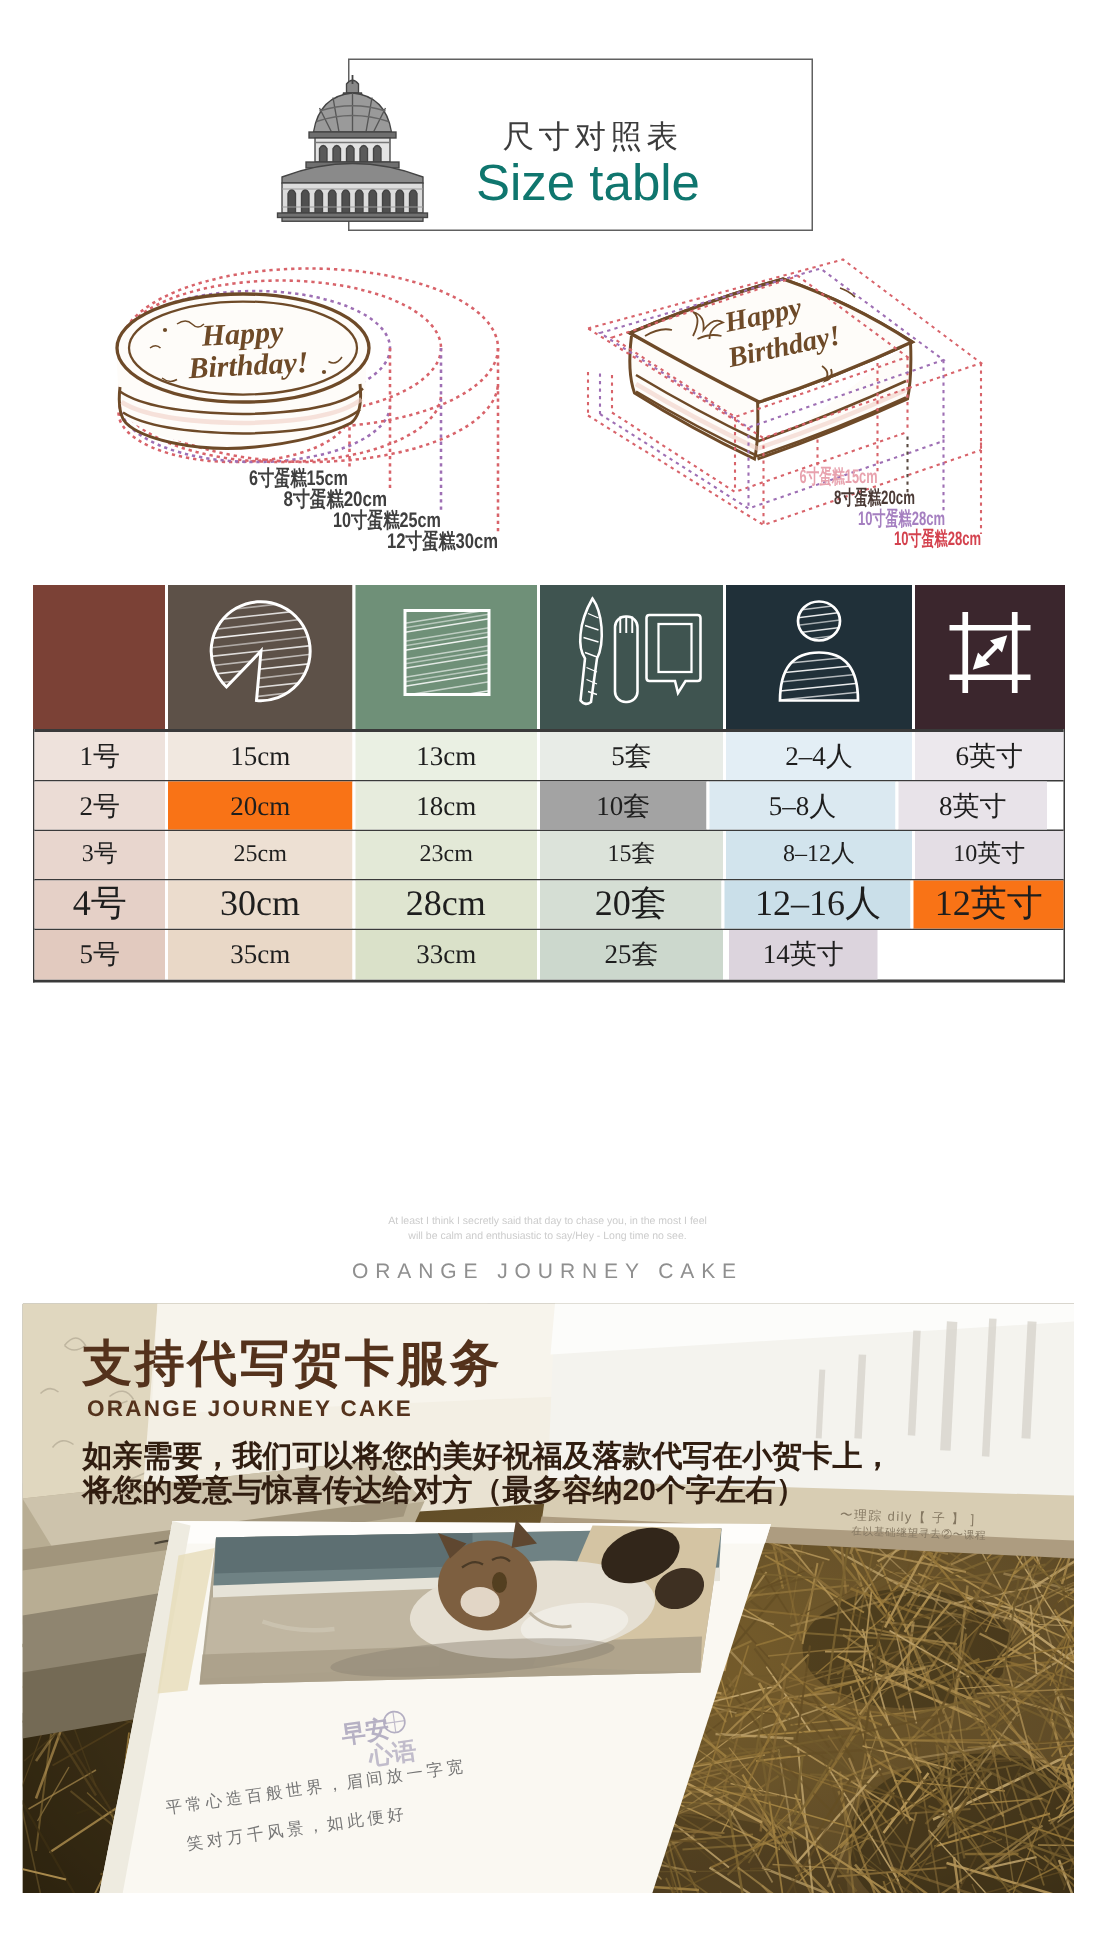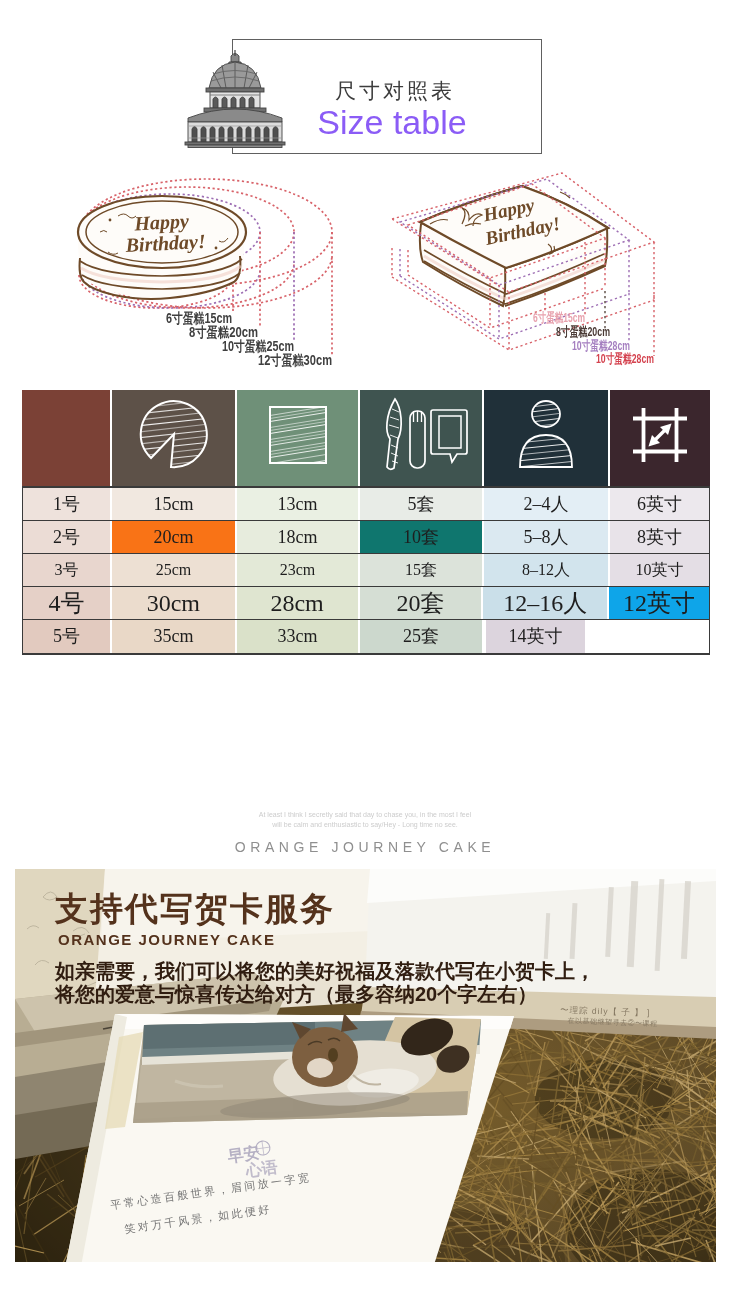--- a/index.html
+++ b/index.html
@@ -54,21 +54,21 @@
       </g>
       <path d="M6 78 h94 M6 90 h94" stroke="#9a9a9a" stroke-width="0.7"></path>
 
       <rect x="3" y="94" width="100" height="3" fill="#707070"></rect>
       <rect x="6" y="97" width="94" height="2.5" fill="#8f8f8f"></rect>
     </g>
   </svg>
 
   <div class="abs" style="left:250px;top:77px;width:290px;text-align:center;font-size:21px;letter-spacing:3px;color:#3c3c3c;">尺寸对照表</div>
 
-  <div class="abs" style="left:247px;top:103px;width:290px;text-align:center;font-size:34px;color:#8b5cf6;">Size table</div>
+  <div class="abs" style="left:247px;top:103px;width:290px;text-align:center;font-size:34px;color:#0f766e;">Size table</div>
 
   <svg class="abs" style="left:0;top:158px;" width="730" height="235" viewBox="0 0 730 235">
 
     <g fill="none" stroke-width="1.7" stroke-dasharray="2.2 2.6">
       <g stroke="#d8636a">
         <ellipse cx="156" cy="74" rx="77" ry="33"></ellipse>
         <path d="M79 117 a77 33 0 0 0 154 0"></path>
         <path d="M233 74 V154"></path>
       </g>
       <g stroke="#9e6fb4">
@@ -311,21 +311,21 @@
         <div style="width:99px;background:#ece8ed;">6英寸</div>
       </div>
 
       <div style="display:flex;height:32px;border-top:1px solid #3a3a3a;line-height:32px;text-align:center;font-size:18px;">
         <div style="width:87px;background:#ebdcd5;">2号</div>
           <div style="width:2px;background:#fff;"></div>
         <div style="width:123px;background:#f97316;">20cm</div>
           <div style="width:2px;background:#fff;"></div>
         <div style="width:121px;background:#e7ecdd;">18cm</div>
           <div style="width:2px;background:#fff;"></div>
-        <div style="width:122px;background:#0f766e;">10套</div>
+        <div style="width:111px;background:#a3a3a3;">10套</div>
           <div style="width:2px;background:#fff;"></div>
         <div style="width:124px;background:#dbe9f1;">5–8人</div>
           <div style="width:2px;background:#fff;"></div>
         <div style="width:99px;background:#e8e3e9;">8英寸</div>
       </div>
 
       <div style="display:flex;height:32px;border-top:1px solid #3a3a3a;line-height:32px;text-align:center;font-size:16px;">
         <div style="width:87px;background:#e8d6ce;">3号</div>
           <div style="width:2px;background:#fff;"></div>
         <div style="width:123px;background:#ede0d3;">25cm</div>
@@ -343,21 +343,21 @@
         <div style="width:87px;background:#e5d0c7;">4号</div>
           <div style="width:2px;background:#fff;"></div>
         <div style="width:123px;background:#ebdccd;">30cm</div>
           <div style="width:2px;background:#fff;"></div>
         <div style="width:121px;background:#dfe5d0;">28cm</div>
           <div style="width:2px;background:#fff;"></div>
         <div style="width:122px;background:#d5ded4;">20套</div>
           <div style="width:2px;background:#fff;"></div>
         <div style="width:124px;background:#cadfe9;">12–16人</div>
           <div style="width:2px;background:#fff;"></div>
-        <div style="width:100px;background:#0ea5e9;">12英寸</div>
+        <div style="width:100px;background:#f97316;">12英寸</div>
       </div>
 
       <div style="display:flex;height:33px;border-top:1px solid #3a3a3a;line-height:33px;text-align:center;font-size:18px;">
         <div style="width:87px;background:#e2cabf;">5号</div>
           <div style="width:2px;background:#fff;"></div>
         <div style="width:123px;background:#e9d8c7;">35cm</div>
           <div style="width:2px;background:#fff;"></div>
         <div style="width:121px;background:#dae1c9;">33cm</div>
           <div style="width:2px;background:#fff;"></div>
         <div style="width:122px;background:#ccd8cd;">25套</div>

